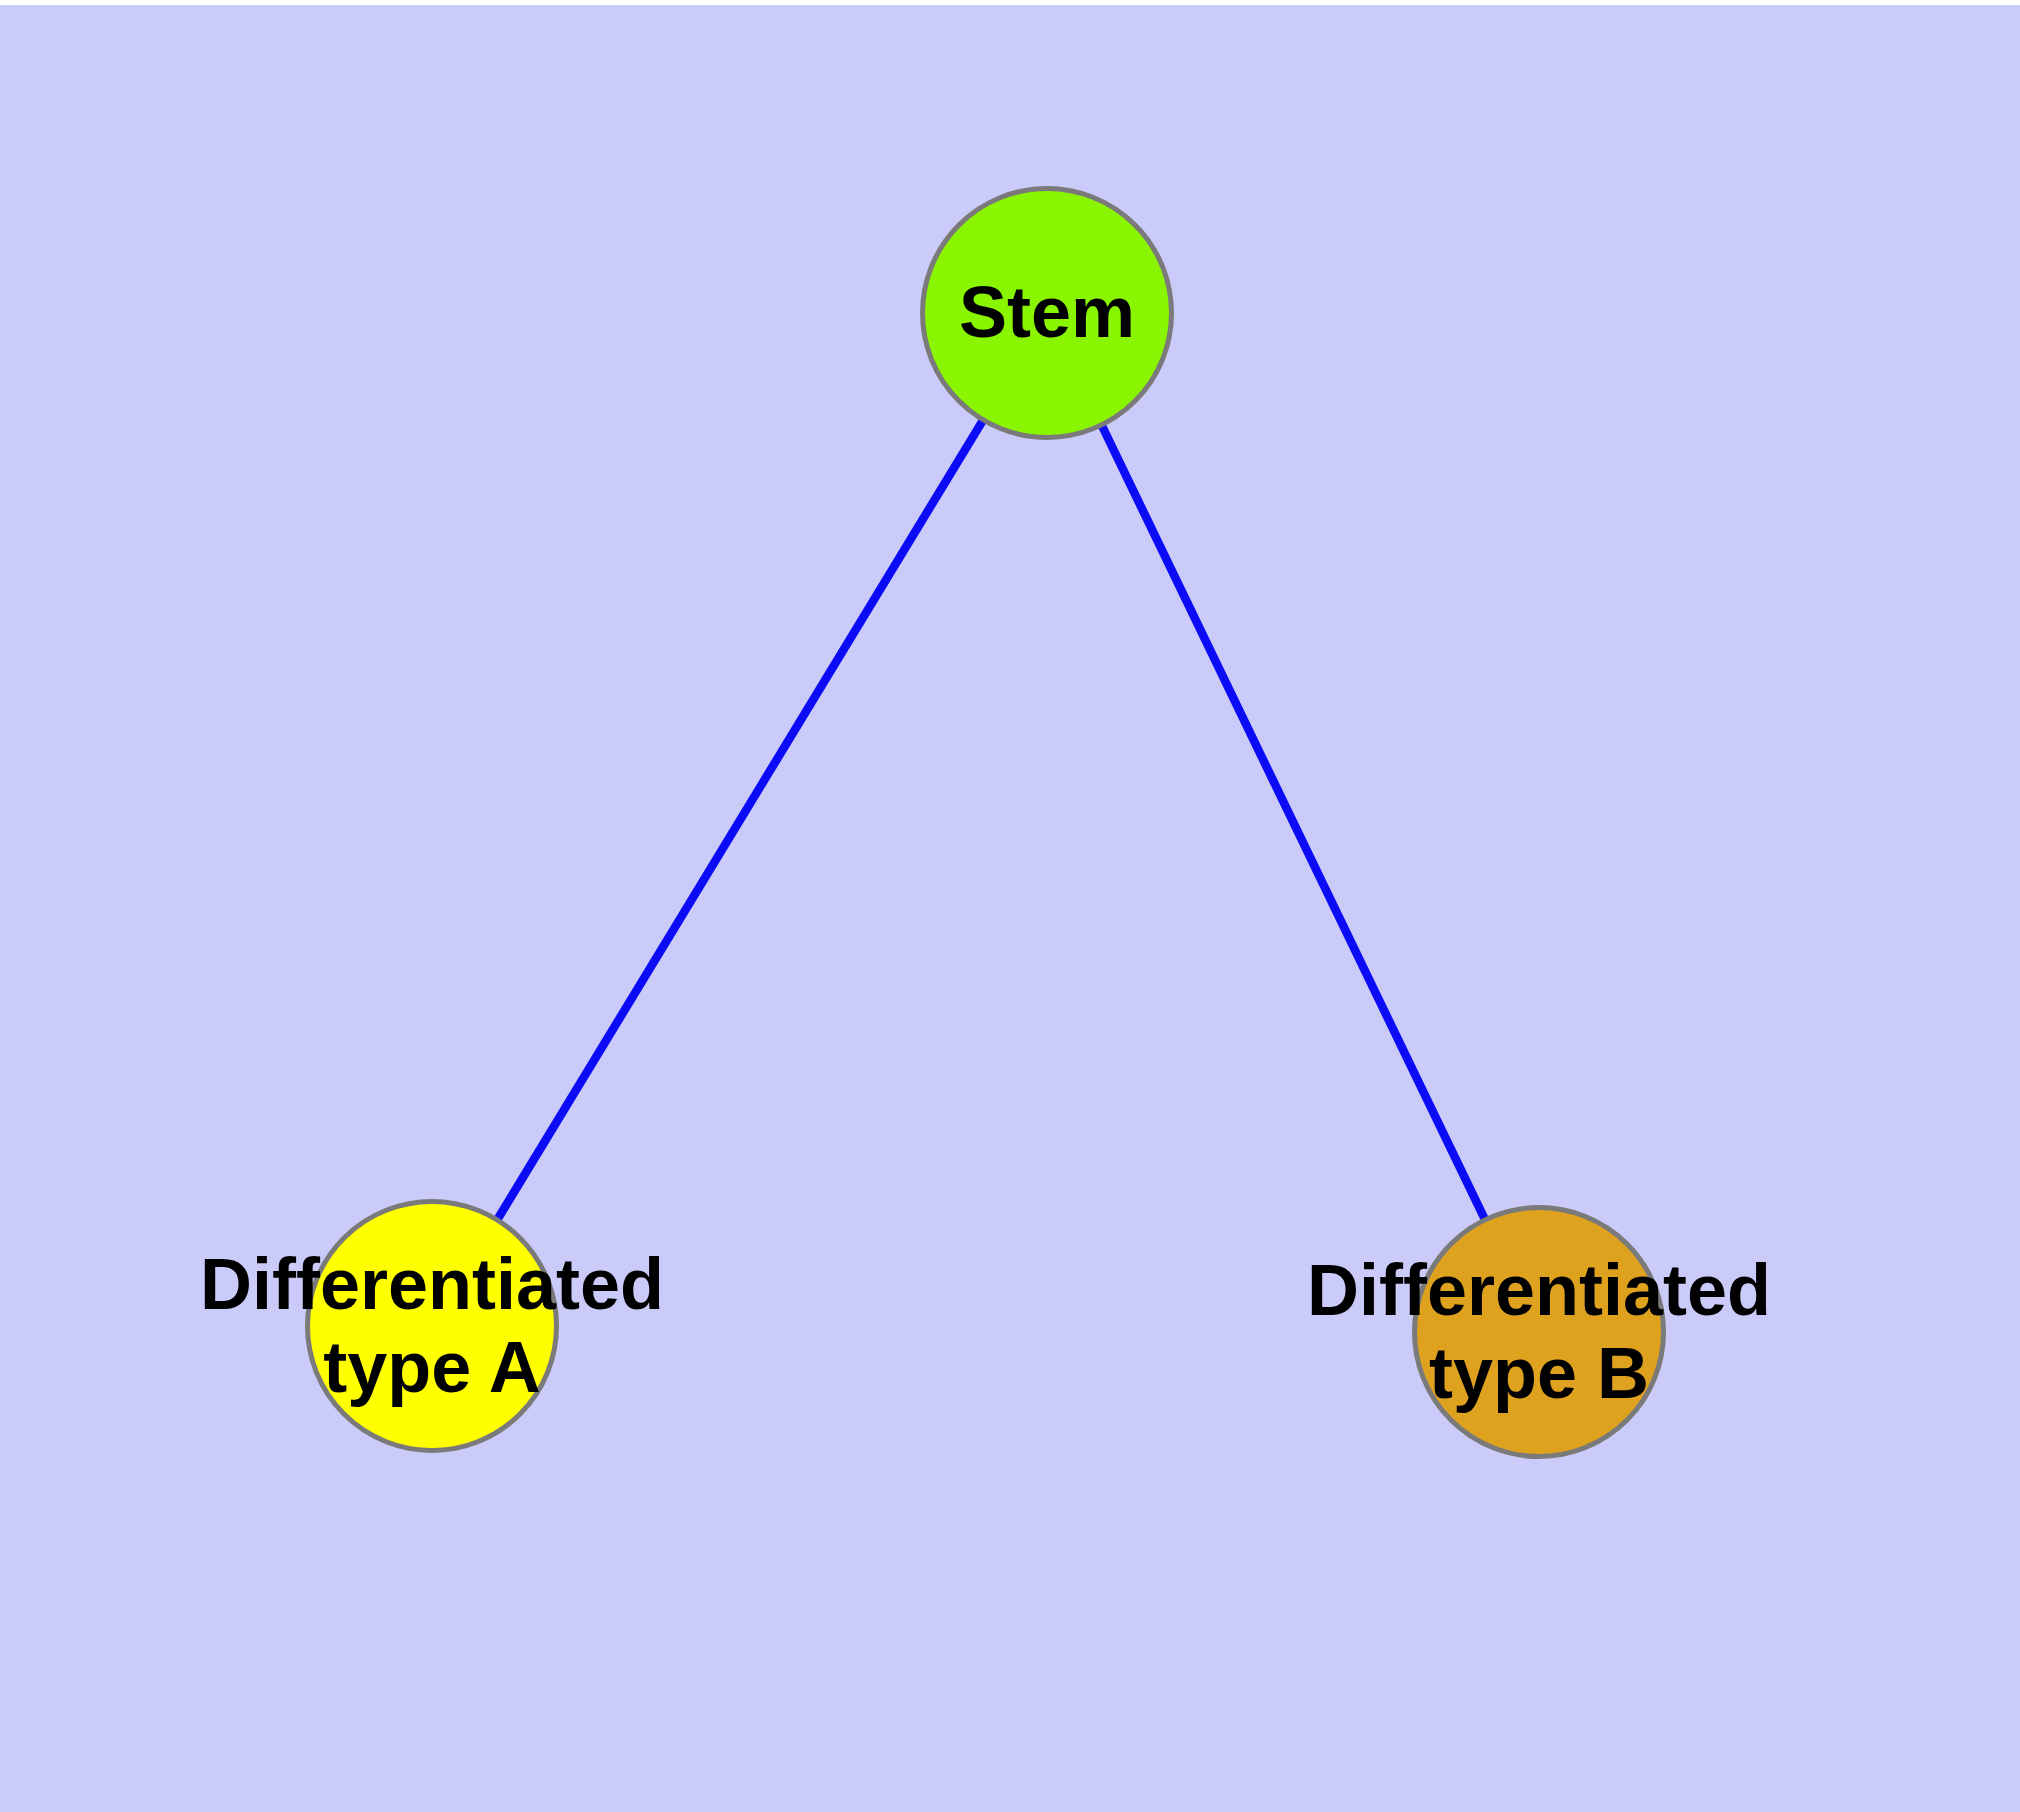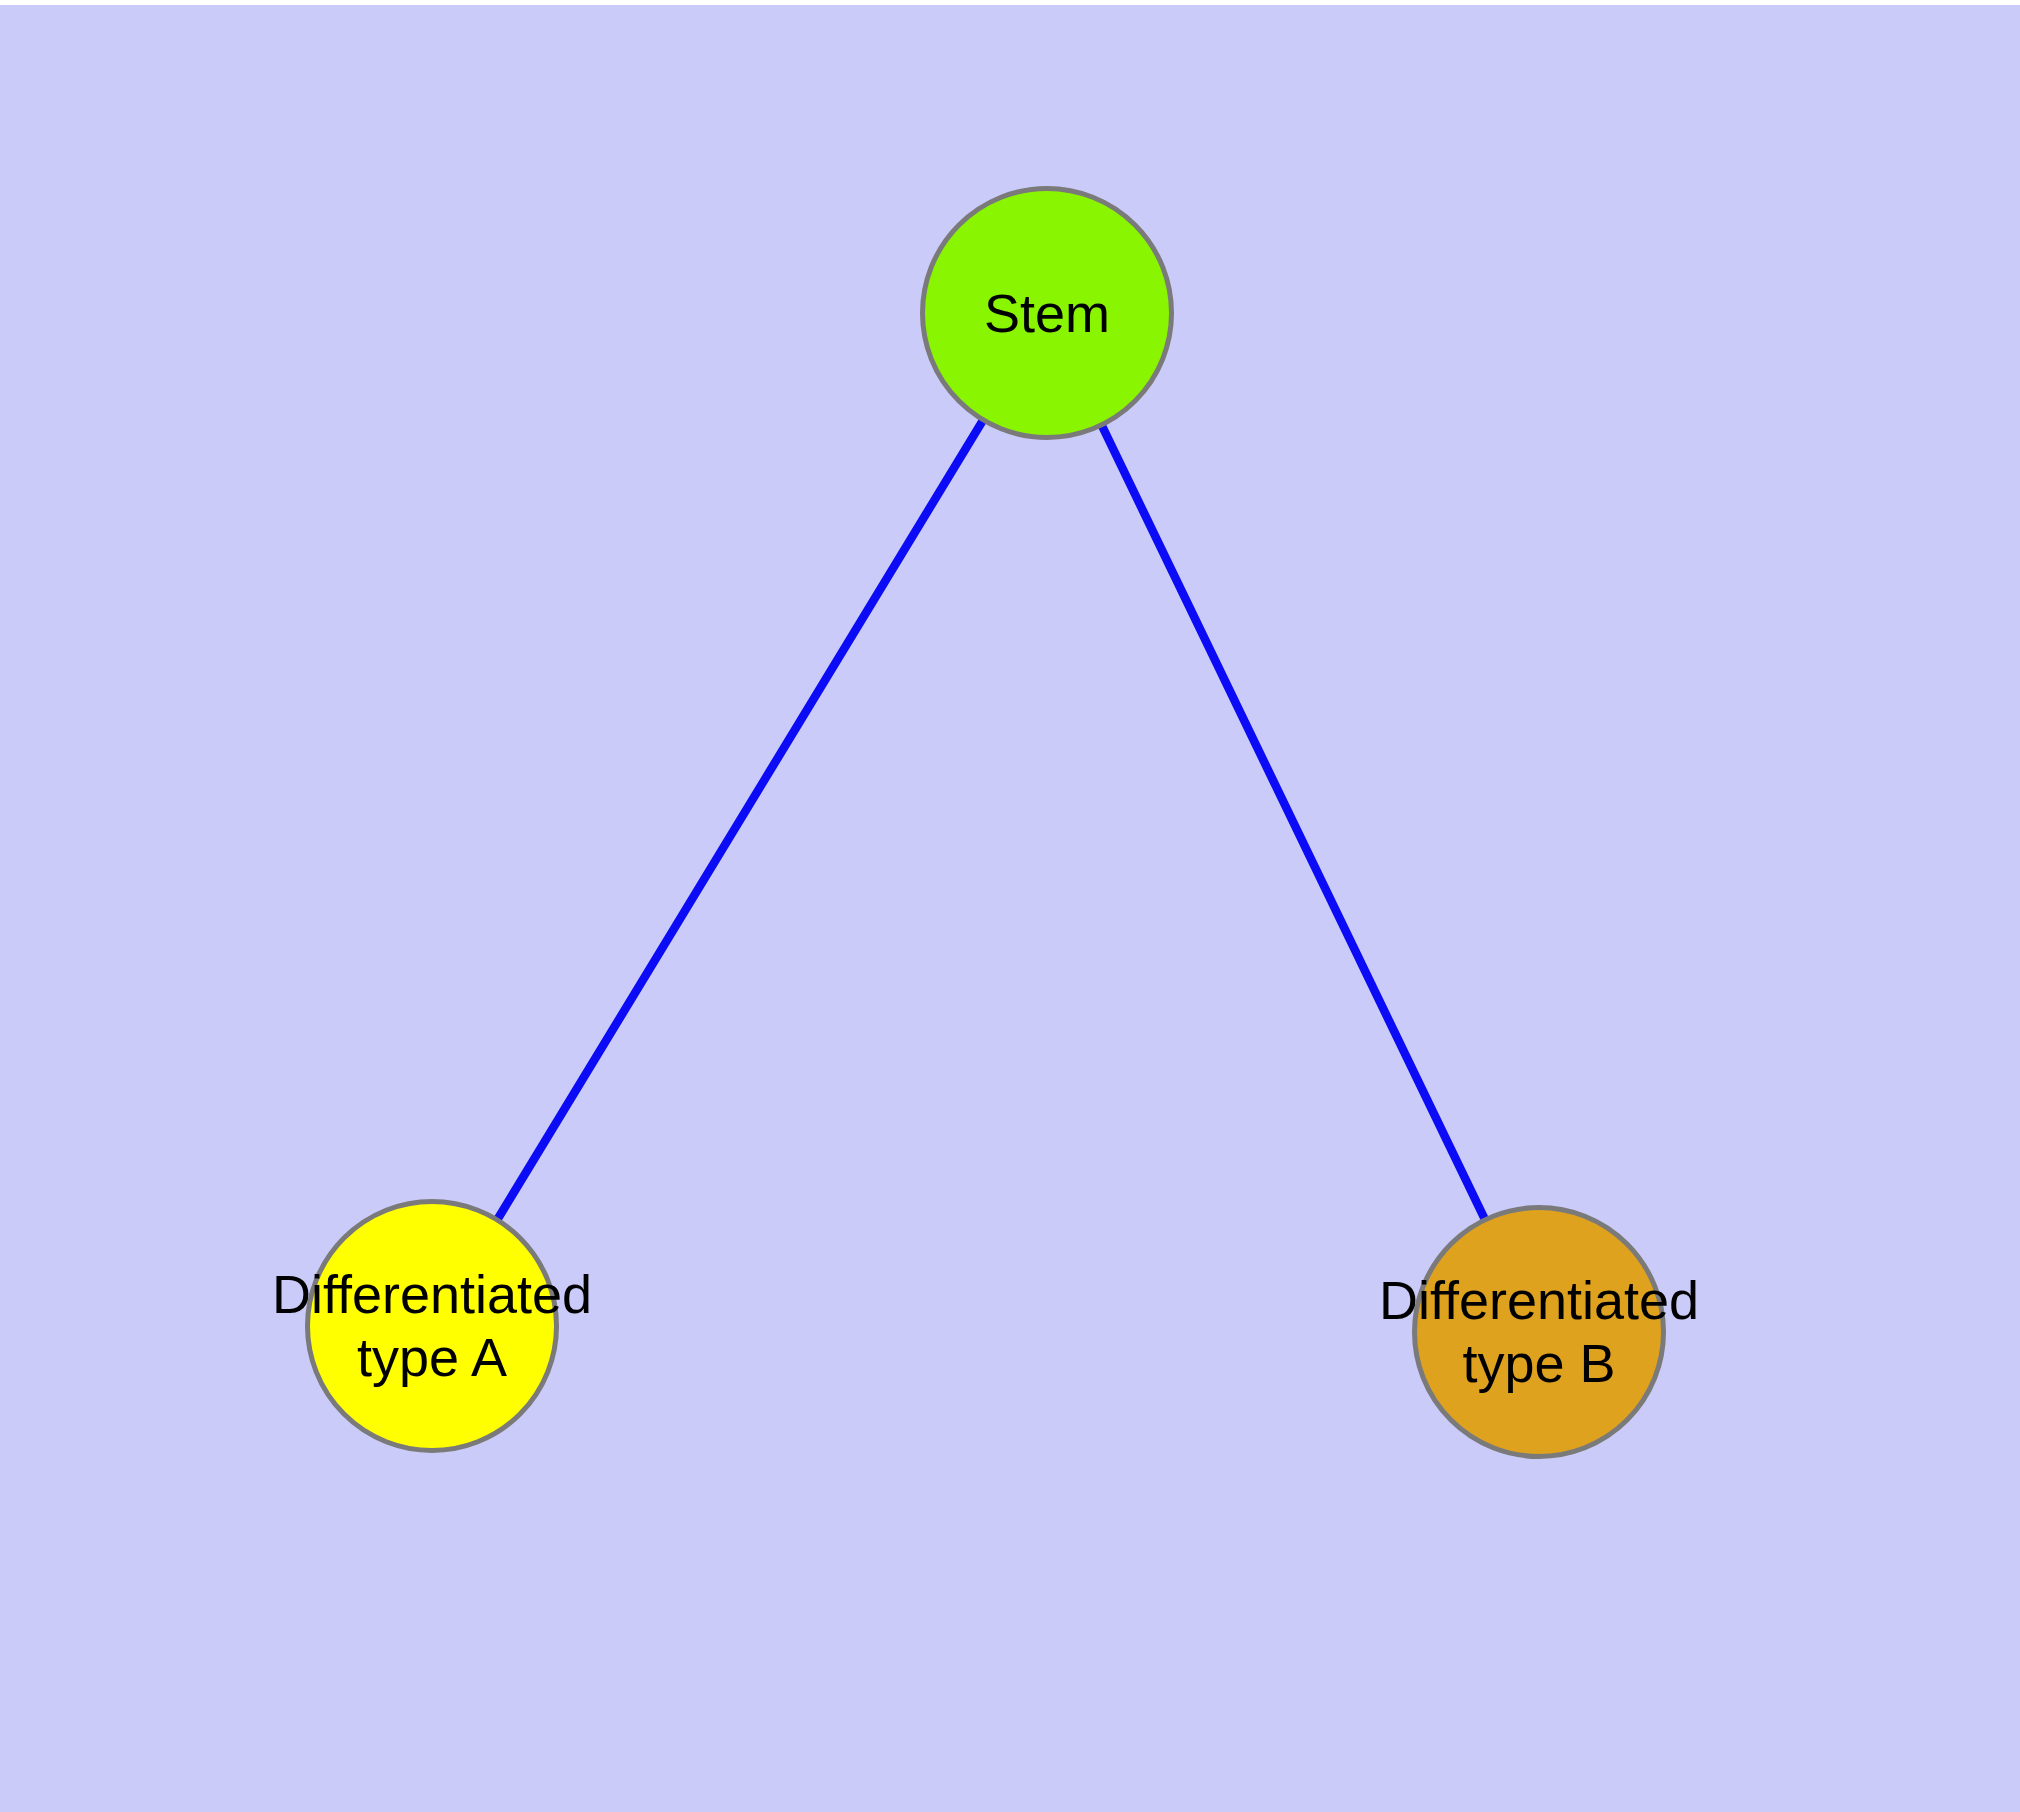--- a/index.html
+++ b/index.html
@@ -34,22 +34,22 @@
     width: 254px;
     height: 254px;
     border: 5.1px solid #7a7a7a;
     border-radius: 50%;
     box-sizing: border-box;
     display: flex;
     align-items: center;
     justify-content: center;
   }
   .node-label {
-    font-weight: 400;
-    font-size: 54px;
+    font-weight: 700;
+    font-size: 72px;
     line-height: 1.16;
     color: #000000;
     text-align: center;
     white-space: pre-line;
   }
   
   #node-stem   { left: 920px; top: 181px;  }
   #node-type-a { left: 305px;  top: 1194px; }
   #node-type-b { left: 1412px; top: 1200px; }
 </style>

